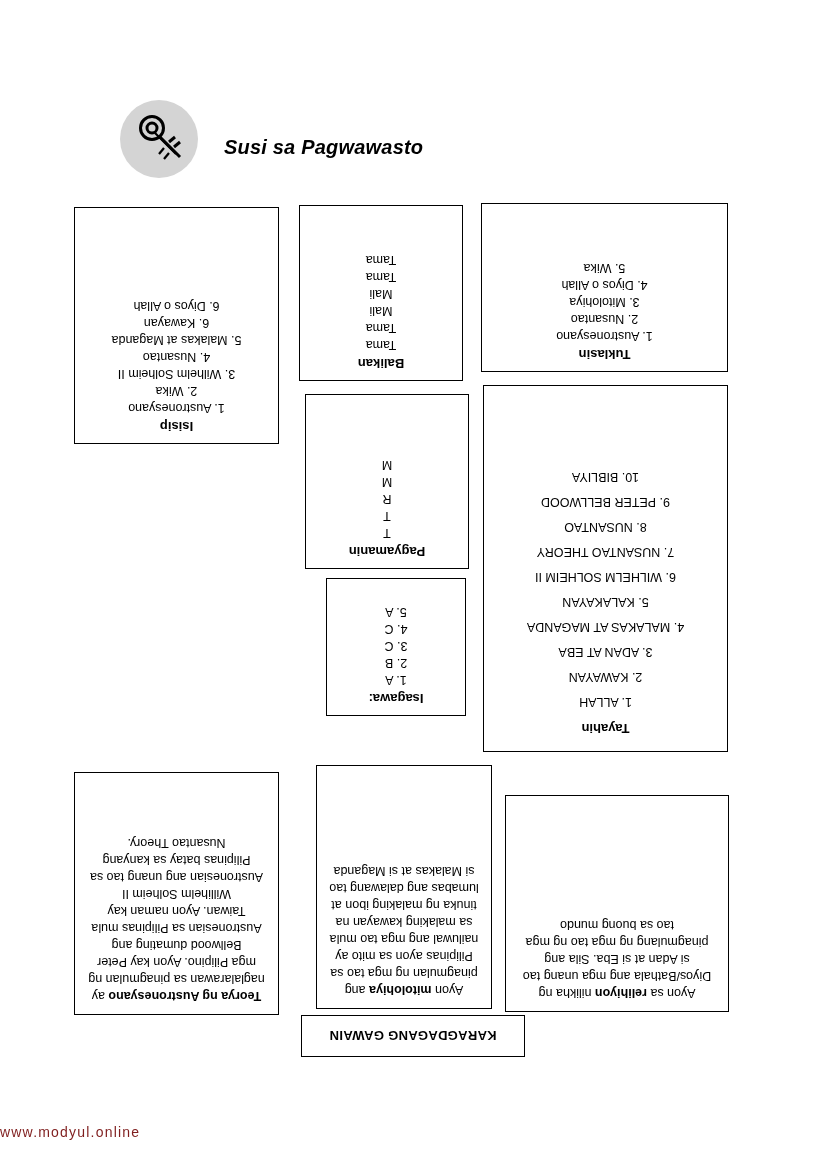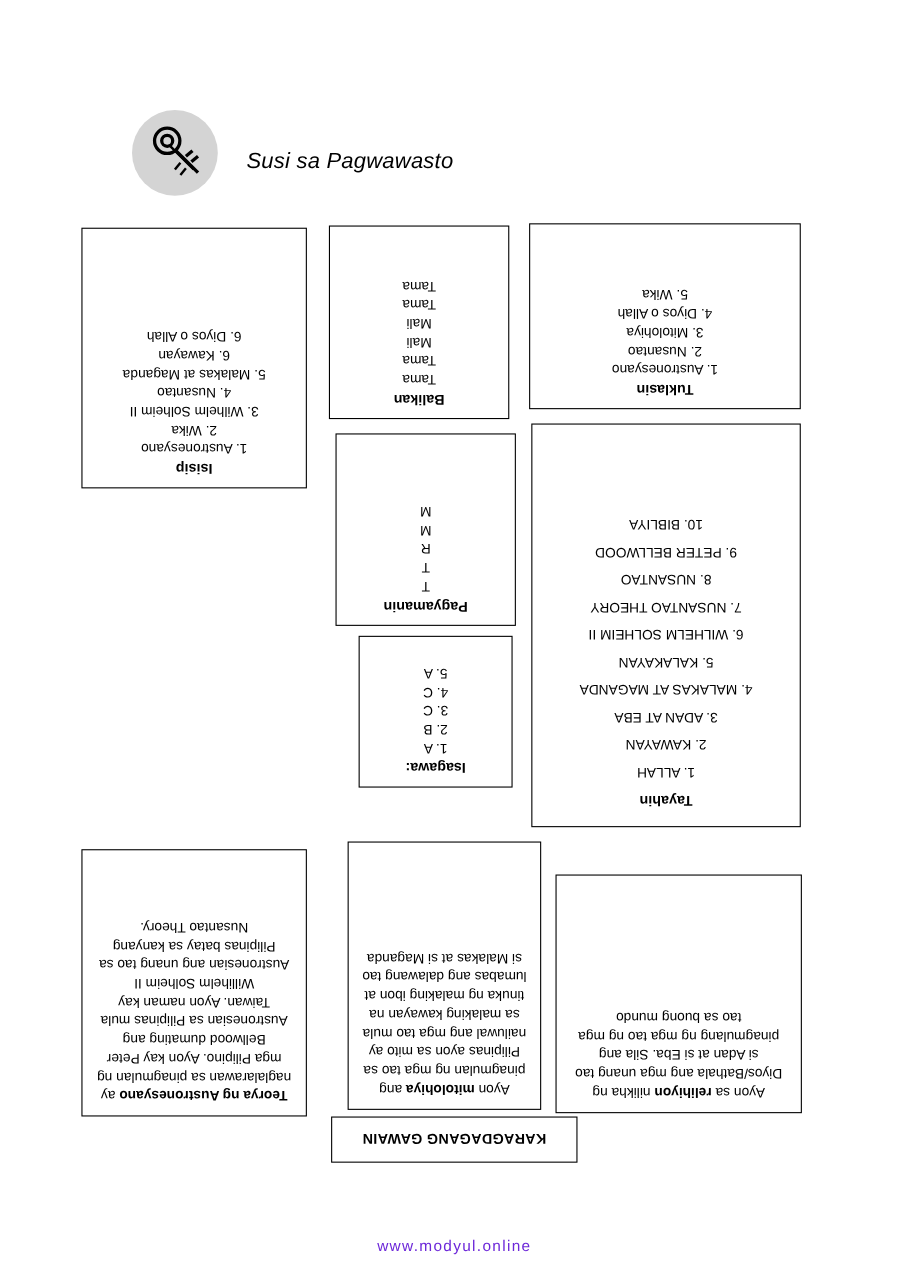--- a/index.html
+++ b/index.html
@@ -16,21 +16,21 @@
 
   
   .header { position:absolute; left:120px; top:100px; width:620px; height:100px; }
   .key-badge {
     position:absolute; left:0; top:0; width:78px; height:78px;
     border-radius:50%; background:#d4d4d4;
     display:flex; align-items:center; justify-content:center;
   }
   .header-title {
     position:absolute; left:104px; top:36px;
-    font-size:20px; font-weight:normal; font-style:italic;
+    font-size:20px; font-weight:bold; font-style:italic;
     letter-spacing:0.2px;
   }
 
   
   .box {
     position:absolute;
     border:1px solid #000;
     background:#fff;
     box-sizing:border-box;
   }
@@ -69,21 +69,21 @@
     font-weight:bold; font-size:13px; text-align:center;
     letter-spacing:0.3px;
   }
 
   .page-number {
     position:absolute; left:0; top:1080px; width:826px;
     text-align:center; font-size:12px;
   }
   .watermark {
     position:absolute; left:0; top:1124px; width:826px;
-    text-align:center; font-size:14px; color:#6d28d9;
+    font-size:14px; color:#7f1d1d;
     letter-spacing:1.2px;
   }
 </style>
 </head>
 <body>
 
 <div class="page">
 
   <div class="header">
     <div class="key-badge">

